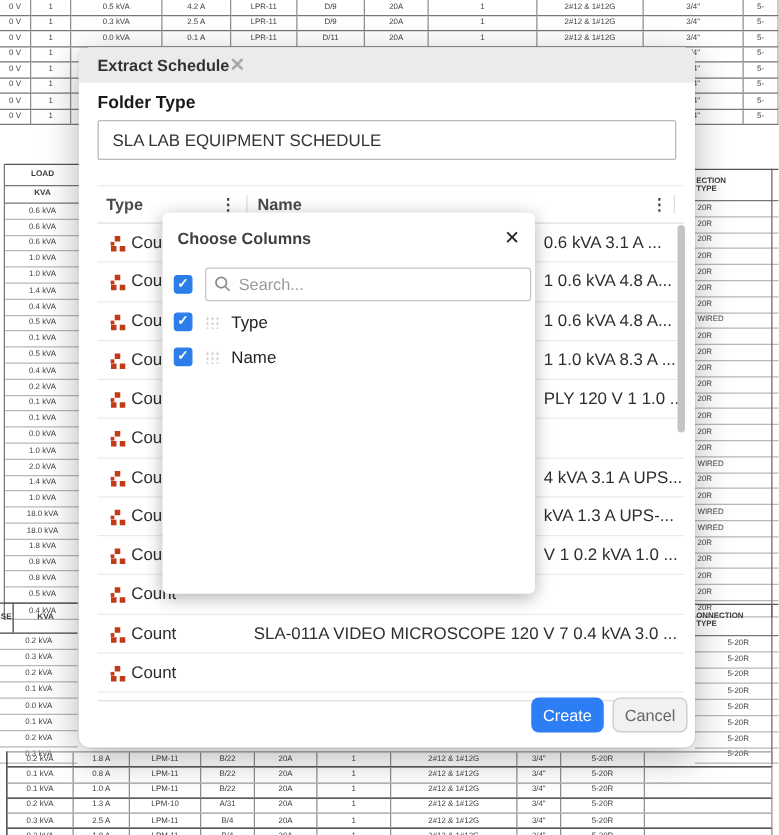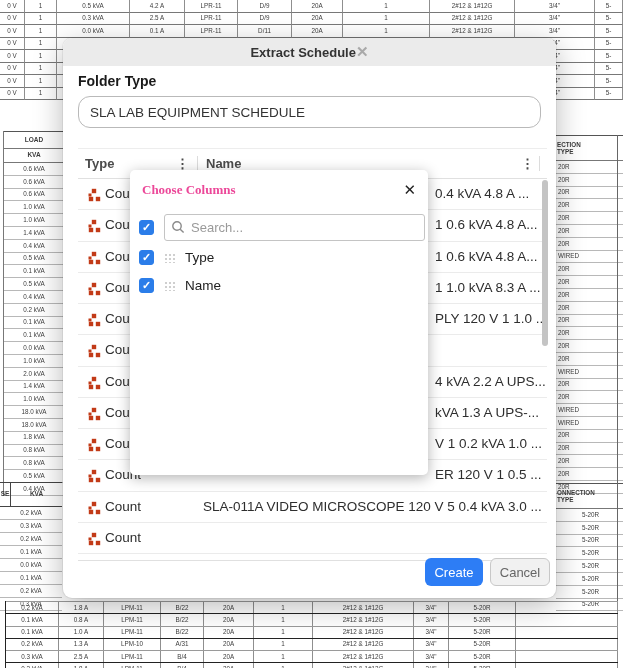--- a/index.html
+++ b/index.html
@@ -28,26 +28,26 @@
   .bot-right .sv{justify-content:center;}
   .bot-full{position:absolute;left:5px;top:601px;width:612px;border-left:1.5px solid #222;}
   .brow{display:grid;grid-template-columns:53px 45px 57px 43px 50px 59px 101px 35px 67px 102px;height:11.3px;border-top:1px solid #9a9a9a;}
   div.brow:nth-of-type(2n){border-top:1.6px solid #222;}
   .brow>div{border-right:1px solid #8f8f8f;display:flex;align-items:center;justify-content:center;white-space:nowrap;}
 
   
   .modal{position:absolute;left:63px;top:38px;width:493px;height:560px;background:#fff;border-radius:9px;
          box-shadow:0 8px 30px rgba(0,0,0,.28), 0 0 0 1px rgba(0,0,0,.06);z-index:5;}
   .m-header{position:absolute;left:0;top:0;right:0;height:28px;background:#ebebeb;border-radius:9px 9px 0 0;
-            display:flex;align-items:center;justify-content:center;padding:0 15px;box-sizing:border-box;}
+            display:flex;align-items:center;justify-content:flex-start;padding:0 15px;box-sizing:border-box;}
   .m-title{font-size:13px;font-weight:bold;color:#333;}
   .m-close{color:#a9a9a9;font-size:15px;font-weight:bold;cursor:pointer;}
   .folder-label{position:absolute;left:15px;top:35px;font-size:14px;font-weight:bold;color:#1a1a1a;}
   .folder-input{position:absolute;left:15px;top:58px;width:463px;height:32px;box-sizing:border-box;
-                border:1px solid #b9b9b9;border-radius:12px;padding:0 11px;font-size:13.5px;color:#333;
+                border:1px solid #b9b9b9;border-radius:2px;padding:0 11px;font-size:13.5px;color:#333;
                 font-family:"Liberation Sans",sans-serif;outline:none;}
   .m-table{position:absolute;left:15px;top:110px;width:469px;}
   .t-header{position:relative;height:29px;border-top:1px solid #ededed;border-bottom:1px solid #e0e0e0;}
   .t-header span{position:absolute;line-height:29px;font-size:13px;font-weight:bold;color:#4b4b4b;}
   .th-type{left:7px;}
   .th-name{left:128px;}
   .kebab{color:#7a7a7a;font-size:13px;font-weight:normal;cursor:pointer;}
   .k1{left:98px;}
   .k2{left:443px;}
   .vsep{position:absolute;top:7px;height:15px;width:0;border-left:1px solid #dcdcdc;}
@@ -64,21 +64,21 @@
   .t-scroll{position:absolute;left:464px;top:32px;width:6px;height:166px;background:#c4c4c4;border-radius:3px;}
   .btn-create{position:absolute;left:362px;top:520px;width:58px;height:28px;background:#2d7df5;color:#fff;
               border:none;border-radius:6px;font-size:13px;font-family:"Liberation Sans",sans-serif;cursor:pointer;}
   .btn-cancel{position:absolute;left:427px;top:520px;width:60px;height:28px;background:#f1f1f1;color:#666;
               border:1px solid #c8c8c8;border-radius:6px;font-size:13px;font-family:"Liberation Sans",sans-serif;cursor:pointer;}
 
   
   .popup{position:absolute;left:130px;top:170px;width:298px;height:305px;background:#fff;border-radius:5px;
          box-shadow:0 3px 14px rgba(0,0,0,.3);z-index:9;}
   .p-head{position:absolute;left:12px;right:12px;top:10px;height:20px;display:flex;justify-content:space-between;align-items:center;}
-  .p-title{font-size:13px;font-weight:bold;color:#ec4899;font-family:Liberation Serif, serif;}
+  .p-title{font-size:13px;font-weight:bold;color:#404040;}
   .p-close{font-size:15px;color:#222;cursor:pointer;}
   .p-search-row{position:absolute;left:0;top:44px;right:0;height:27px;display:flex;align-items:center;padding-left:9px;}
   .cbx{width:15px;height:15px;background:#2b7de9;border:1px solid #2b7de9;border-radius:3px;box-sizing:border-box;
        display:inline-flex;align-items:center;justify-content:center;flex:none;cursor:pointer;}
   .chk{color:#fff;font-size:11px;line-height:1;font-weight:bold;}
   .p-search{position:relative;margin-left:10px;width:261px;height:27px;}
   .p-search input{width:100%;height:100%;box-sizing:border-box;border:1px solid #c4c4c4;border-radius:3px;
                   padding:0 8px 0 26px;font-size:13px;color:#333;font-family:"Liberation Sans",sans-serif;outline:none;}
   .p-search input::placeholder{color:#9a9a9a;}
   .mag{position:absolute;left:7px;top:6px;}
@@ -413,21 +413,21 @@
         <span class="th-name">Name</span>
         <span class="kebab k2">⋮</span>
         <span class="vsep s2"></span>
       </div>
       <div class="t-rows">
 
           <div class="t-row">
             <span class="count-icon"></span>
             <span class="t-type">Count</span>
             <span class="t-name"></span>
-            <span class="t-frag">0.4 kVA 4.8 A ...</span>
+            <span class="t-frag">0.6 kVA 3.1 A ...</span>
           </div>
 
           <div class="t-row">
             <span class="count-icon"></span>
             <span class="t-type">Count</span>
             <span class="t-name"></span>
             <span class="t-frag">1 0.6 kVA 4.8 A...</span>
           </div>
 
           <div class="t-row">
@@ -454,48 +454,47 @@
           <div class="t-row">
             <span class="count-icon"></span>
             <span class="t-type">Count</span>
             <span class="t-name"></span>
           </div>
 
           <div class="t-row">
             <span class="count-icon"></span>
             <span class="t-type">Count</span>
             <span class="t-name"></span>
-            <span class="t-frag">4 kVA 2.2 A UPS...</span>
+            <span class="t-frag">4 kVA 3.1 A UPS...</span>
           </div>
 
           <div class="t-row">
             <span class="count-icon"></span>
             <span class="t-type">Count</span>
             <span class="t-name"></span>
             <span class="t-frag">kVA 1.3 A UPS-...</span>
           </div>
 
           <div class="t-row">
             <span class="count-icon"></span>
             <span class="t-type">Count</span>
             <span class="t-name"></span>
             <span class="t-frag">V 1 0.2 kVA 1.0 ...</span>
           </div>
 
           <div class="t-row">
             <span class="count-icon"></span>
             <span class="t-type">Count</span>
             <span class="t-name"></span>
-            <span class="t-frag">ER 120 V 1 0.5 ...</span>
-          </div>
-
-          <div class="t-row">
-            <span class="count-icon"></span>
-            <span class="t-type">Count</span>
-            <span class="t-name">SLA-011A VIDEO MICROSCOPE 120 V 5 0.4 kVA 3.0 ...</span>
+          </div>
+
+          <div class="t-row">
+            <span class="count-icon"></span>
+            <span class="t-type">Count</span>
+            <span class="t-name">SLA-011A VIDEO MICROSCOPE 120 V 7 0.4 kVA 3.0 ...</span>
             <span class="t-frag"></span>
           </div>
 
           <div class="t-row">
             <span class="count-icon"></span>
             <span class="t-type">Count</span>
             <span class="t-frag"></span>
           </div>
         </div>
       <div class="t-bottom"></div>

